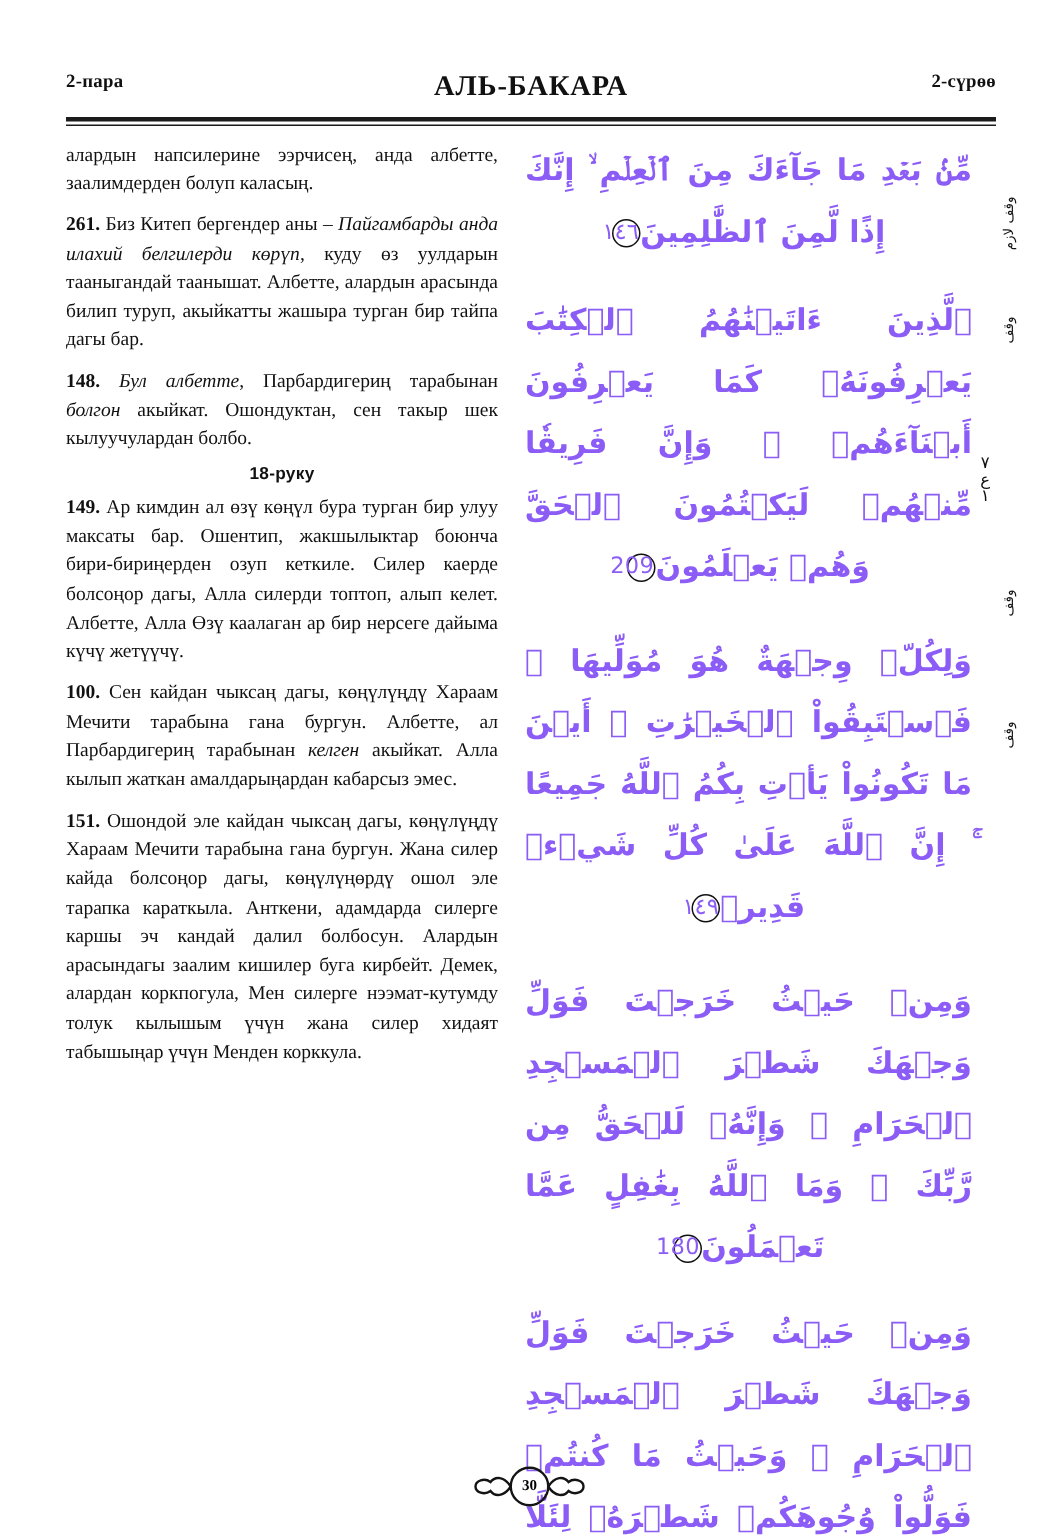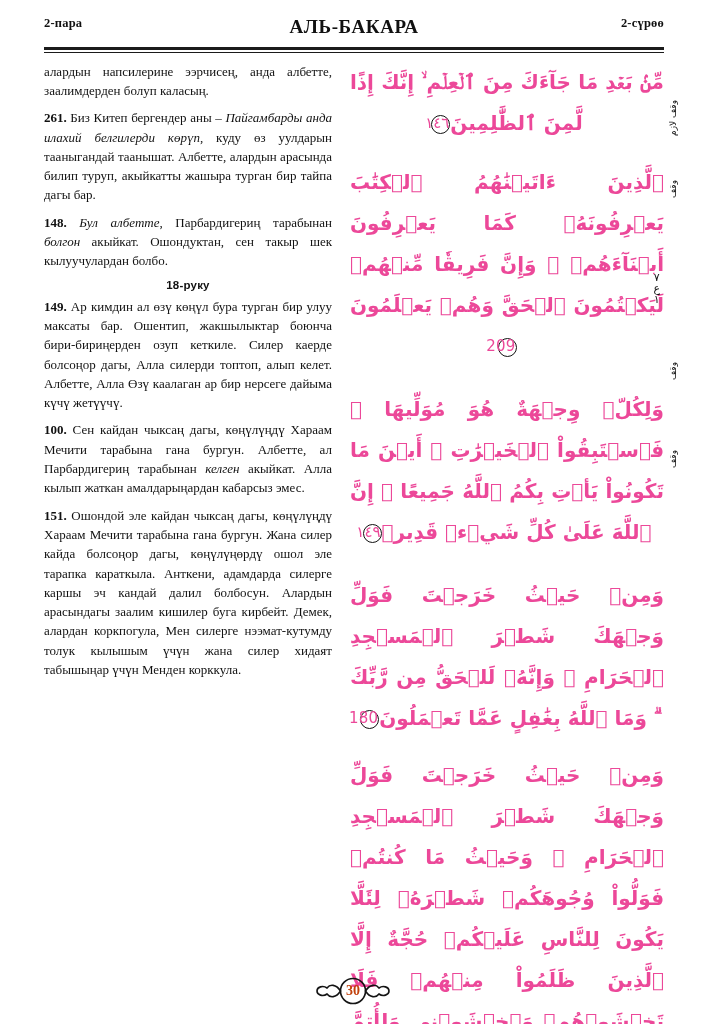--- a/index.html
+++ b/index.html
@@ -15,21 +15,21 @@
     color: #111111;
     overflow: hidden;
   }
 
   .page {
     position: absolute;
     left: 0; top: 0;
     width: 706px;
     height: 1024px;
     box-sizing: border-box;
-    padding: 16px 42px 20px 44px;
+    padding: 47px 42px 20px 44px;
   }
 
   
   .header {
     position: relative;
     height: 30px;
     display: flex;
     align-items: flex-start;
     justify-content: space-between;
     font-family: "Liberation Serif", serif;
@@ -107,22 +107,22 @@
     letter-spacing: 0.2px;
   }
 
   
   .ar-block {
     font-family: "DejaVu Sans", "Liberation Sans", sans-serif;
     font-size: 20px;
     line-height: 41px;
     text-align: justify;
     text-align-last: center;
-    color: #ec4899;
-    margin: 0 0 10px 0;
+    color: #8b5cf6;
+    margin: 0 16px 10px 0;
     direction: rtl;
     unicode-bidi: bidi-override;
     font-weight: 600;
     letter-spacing: 0.2px;
   }
   .ar-block.a1 { margin-top: 0px; }
   .ar-block.a2 { margin-top: 18px; }
   .ar-block.a3 { margin-top: 26px; }
   .ar-block.a4 { margin-top: 22px; }
   .ar-block.a5 { margin-top: 22px; }
@@ -188,22 +188,22 @@
   }
   .ornament svg { display: block; }
   .pagenum {
     position: absolute;
     left: 0; right: 0;
     top: 50%;
     transform: translateY(-50%);
     text-align: center;
     font-family: "Liberation Serif", serif;
     font-weight: bold;
-    font-size: 14px;
-    color: #c2410c;
+    font-size: 10px;
+    color: #000000;
   }
 </style>
 </head>
 <body>
 
 <div class="page">
 
   <div class="header">
     <div class="h-left">2-пара</div>
     <div class="h-center">АЛЬ-БАКАРА</div>

